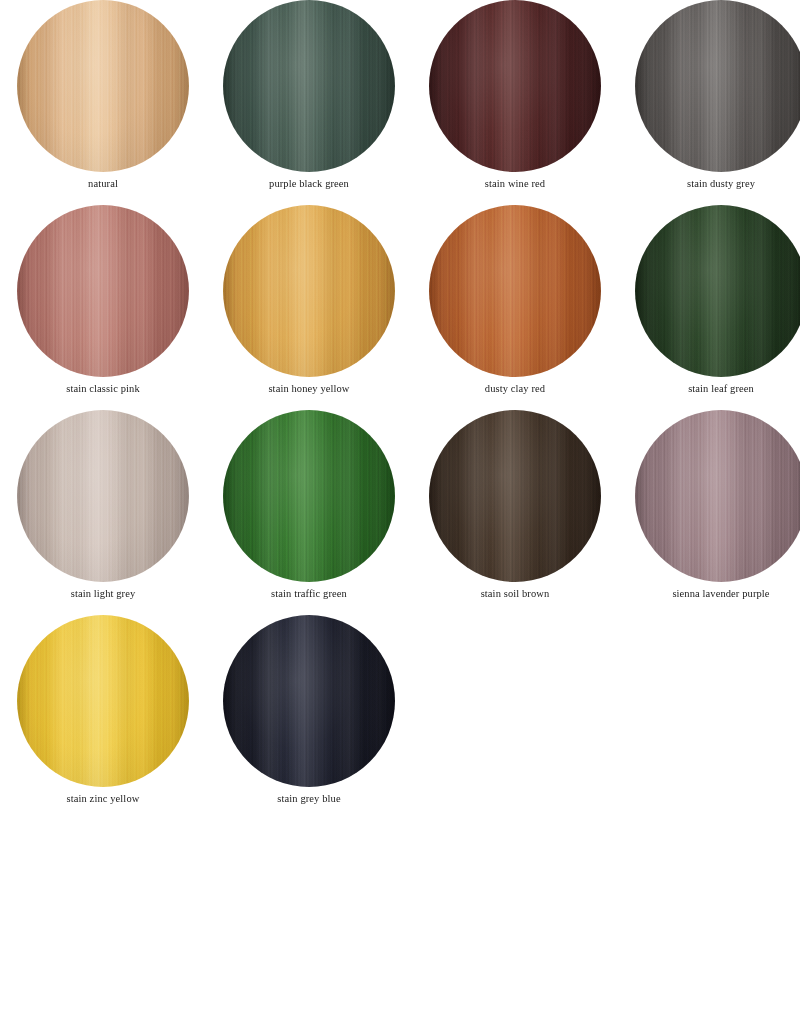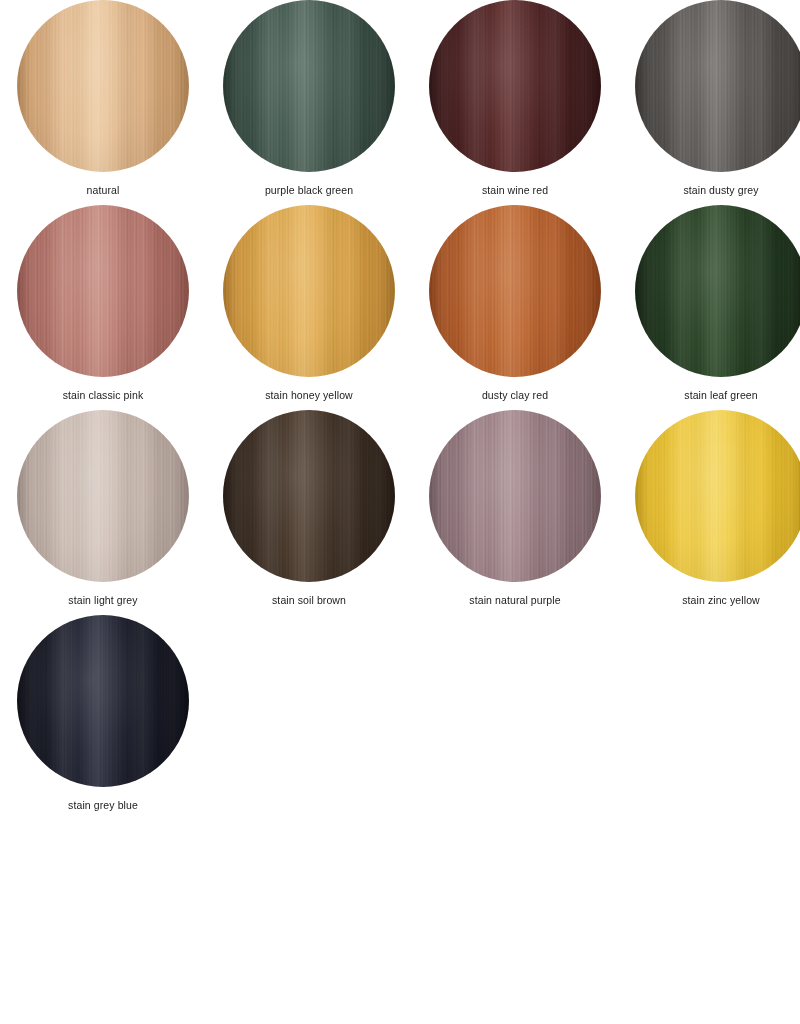--- a/index.html
+++ b/index.html
@@ -115,28 +115,28 @@
     background-image: radial-gradient(
       ellipse 78% 88% at 42% 38%,
       rgba(255,255,255,0.10) 0%,
       rgba(255,255,255,0.02) 45%,
       rgba(0,0,0,0.05) 78%,
       rgba(0,0,0,0.12) 100%
     );
   }
 
   .swatch-label {
-    margin-top: 12px;
+    margin-top: 5px;
     font-size: 10.5px;
     line-height: 13px;
     color: #1b1b1b;
     text-align: center;
     letter-spacing: 0.1px;
     white-space: nowrap;
-    font-family: Liberation Sans, sans-serif;
+    font-family: Liberation Serif, serif;
   }
 
   .sheet-bottom-space {
     position: absolute;
     left: 0;
     bottom: 0;
     width: 800px;
     height: 98px;
     background: #ffffff;
   }
@@ -231,37 +231,47 @@
           <div class="swatch-disc" style="background: linear-gradient(90deg, rgb(169, 152, 144) 0%, rgb(196, 180, 170) 18%, rgb(214, 200, 192) 45%, rgb(196, 180, 170) 70%, rgb(169, 152, 144) 100%);">
             <div class="grain-band"></div>
             <div class="grain-fine"></div>
             <div class="grain-shade"></div>
           </div>
         </div>
         <div class="swatch-label">stain light grey</div>
       </div>
       <div class="swatch-cell">
         <div class="swatch-disc-wrap">
+          <div class="swatch-disc" style="background: linear-gradient(90deg, rgb(29, 81, 25) 0%, rgb(43, 107, 37) 18%, rgb(58, 128, 49) 45%, rgb(43, 107, 37) 70%, rgb(29, 81, 25) 100%);">
+            <div class="grain-band"></div>
+            <div class="grain-fine"></div>
+            <div class="grain-shade"></div>
+          </div>
+        </div>
+        <div class="swatch-label">stain traffic green</div>
+      </div>
+      <div class="swatch-cell">
+        <div class="swatch-disc-wrap">
           <div class="swatch-disc" style="background: linear-gradient(90deg, rgb(40, 29, 21) 0%, rgb(59, 45, 34) 18%, rgb(77, 60, 46) 45%, rgb(59, 45, 34) 70%, rgb(40, 29, 21) 100%);">
             <div class="grain-band"></div>
             <div class="grain-fine"></div>
             <div class="grain-shade"></div>
           </div>
         </div>
         <div class="swatch-label">stain soil brown</div>
       </div>
       <div class="swatch-cell">
         <div class="swatch-disc-wrap">
           <div class="swatch-disc" style="background: linear-gradient(90deg, rgb(123, 98, 104) 0%, rgb(147, 120, 126) 18%, rgb(167, 139, 144) 45%, rgb(147, 120, 126) 70%, rgb(123, 98, 104) 100%);">
             <div class="grain-band"></div>
             <div class="grain-fine"></div>
             <div class="grain-shade"></div>
           </div>
         </div>
-        <div class="swatch-label">stain natural purple</div>
+        <div class="swatch-label">sienna lavender purple</div>
       </div>
       <div class="swatch-cell">
         <div class="swatch-disc-wrap">
           <div class="swatch-disc" style="background: linear-gradient(90deg, rgb(210, 168, 29) 0%, rgb(236, 195, 50) 18%, rgb(243, 212, 87) 45%, rgb(236, 195, 50) 70%, rgb(210, 168, 29) 100%);">
             <div class="grain-band"></div>
             <div class="grain-fine"></div>
             <div class="grain-shade"></div>
           </div>
         </div>
         <div class="swatch-label">stain zinc yellow</div>

